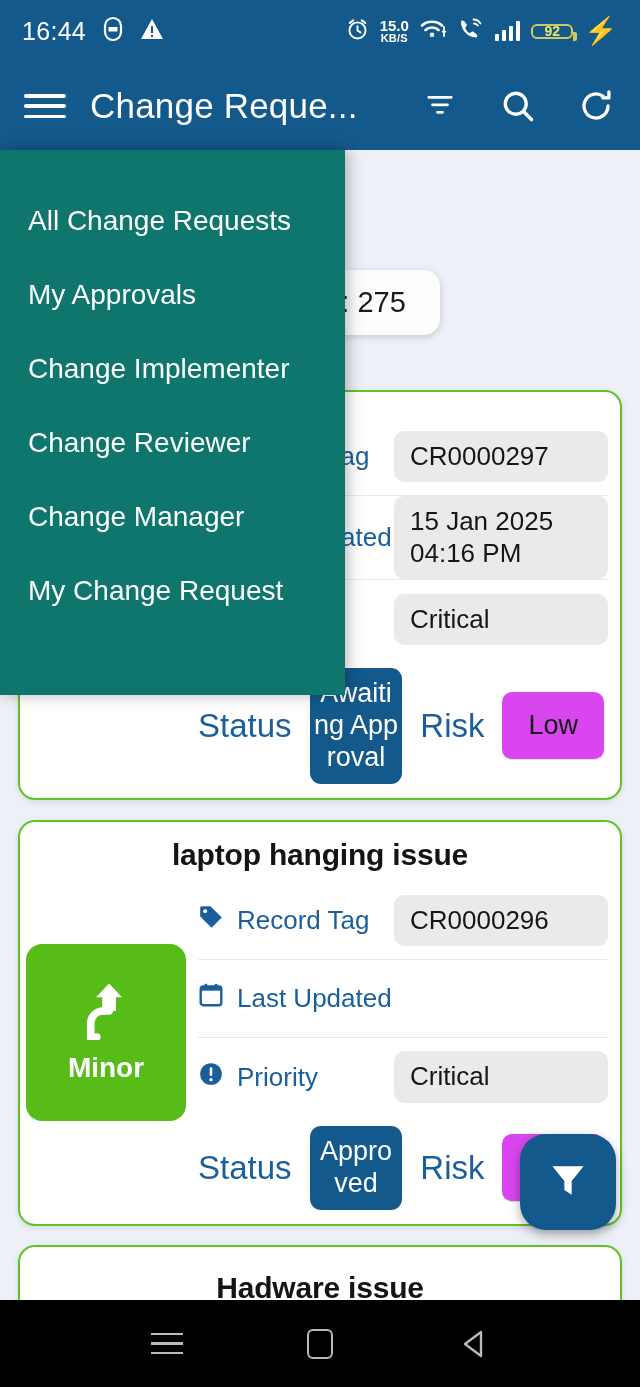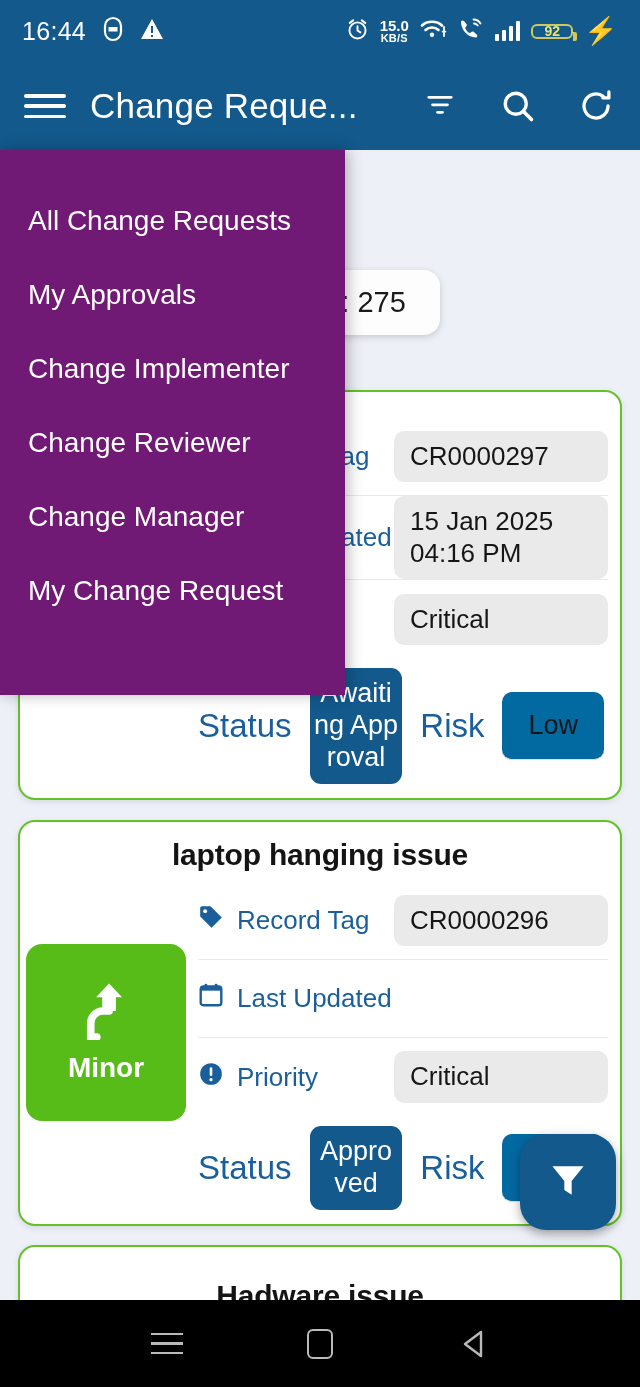--- a/index.html
+++ b/index.html
@@ -82,25 +82,25 @@
     color: #1a5f9c; font-size: 26px; }
   .row-value { flex: 1; background: #eaeaea; border-radius: 10px; padding: 10px 16px;
     font-size: 26px; color: #161616; line-height: 1.22; }
 
   .status-row { display: flex; align-items: center; justify-content: flex-end;
     gap: 18px; padding: 10px 16px 14px 0; margin-left: 178px; }
   .status-lbl { color: #1a5f9c; font-size: 33px; }
   .status-pill { background: #13598c; color: #fff; border-radius: 11px;
     width: 124px; padding: 10px 4px; text-align: center; font-size: 27px; line-height: 1.18;
     word-break: break-all; }
-  .risk-pill { background: #0369a1; color: #161616; border-radius: 10px;
+  .risk-pill { background: #d946ef; color: #161616; border-radius: 10px;
     padding: 18px 26px; font-size: 27px; border-bottom: 1.5px solid #e0e0e0; }
   .drawer {
     position: absolute; top: 150px; left: 0; width: 345px; height: 545px;
-    background: #701a75; z-index: 20; padding-top: 34px;
+    background: #0f766e; z-index: 20; padding-top: 34px;
     box-shadow: 3px 0 14px rgba(0,0,0,.28);
   }
   .drawer-item { color: #ffffff; font-size: 28px; padding: 21px 28px; cursor: pointer; white-space: nowrap; }
 
   
   .fab {
     position: absolute; right: 24px; bottom: 70px; width: 96px; height: 96px;
     background: #13598c; border-radius: 26px; display: flex; align-items: center;
     justify-content: center; box-shadow: 0 4px 11px rgba(0,0,0,.34); z-index: 12; cursor: pointer;
   }
@@ -312,21 +312,21 @@
       </div>
       <div class="status-row">
         <span class="status-lbl">Status</span>
         <span class="status-pill">Approved</span>
         <span class="status-lbl">Risk</span>
         <span class="risk-pill">Low</span>
       </div>
     </div>
 
     <div class="card" style="top:1095px; height:160px;">
-      <div class="card-title" style="padding-top:32px;">Hadware issue</div>
+      <div class="card-title" style="padding-top:24px;">Hadware issue</div>
     </div>
 
     <div class="fab">
       <span>
         <svg width="44" height="44" viewBox="0 0 24 24">
             <path d="M3.5 4.5 h17 L14 12.6 V20 L10 17.4 V12.6 Z" fill="#fff"></path>
           </svg>
       </span>
     </div>
   </div>

